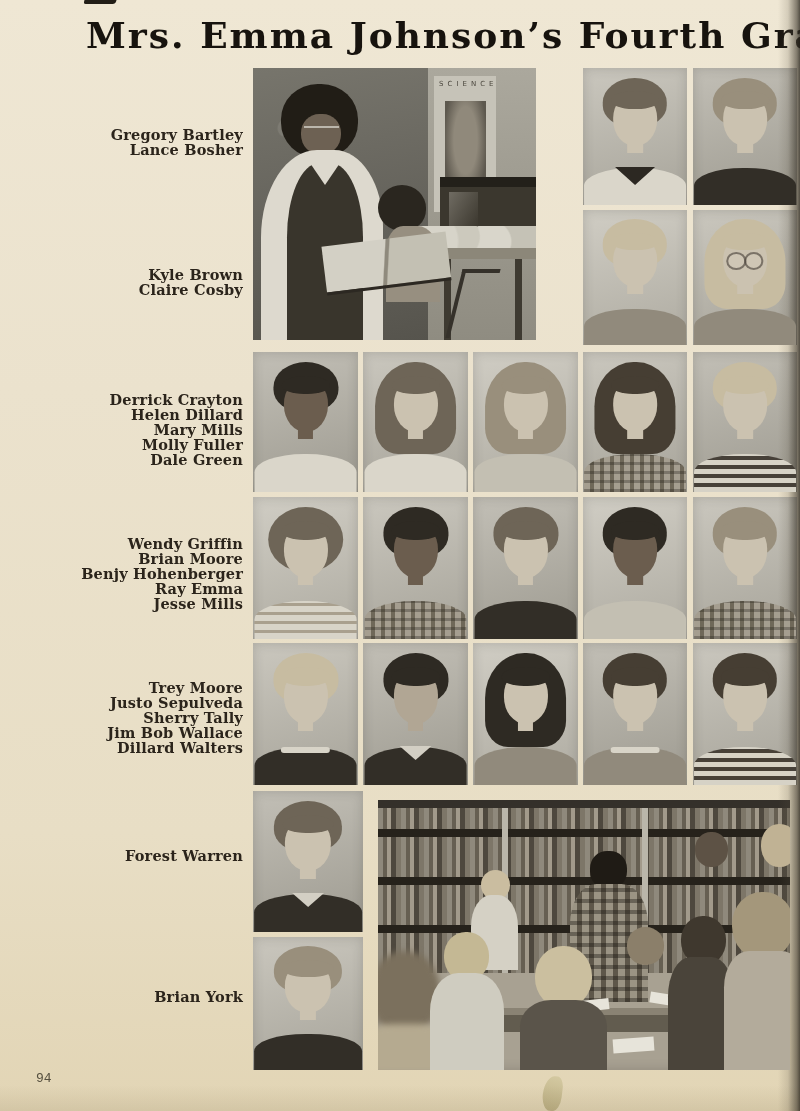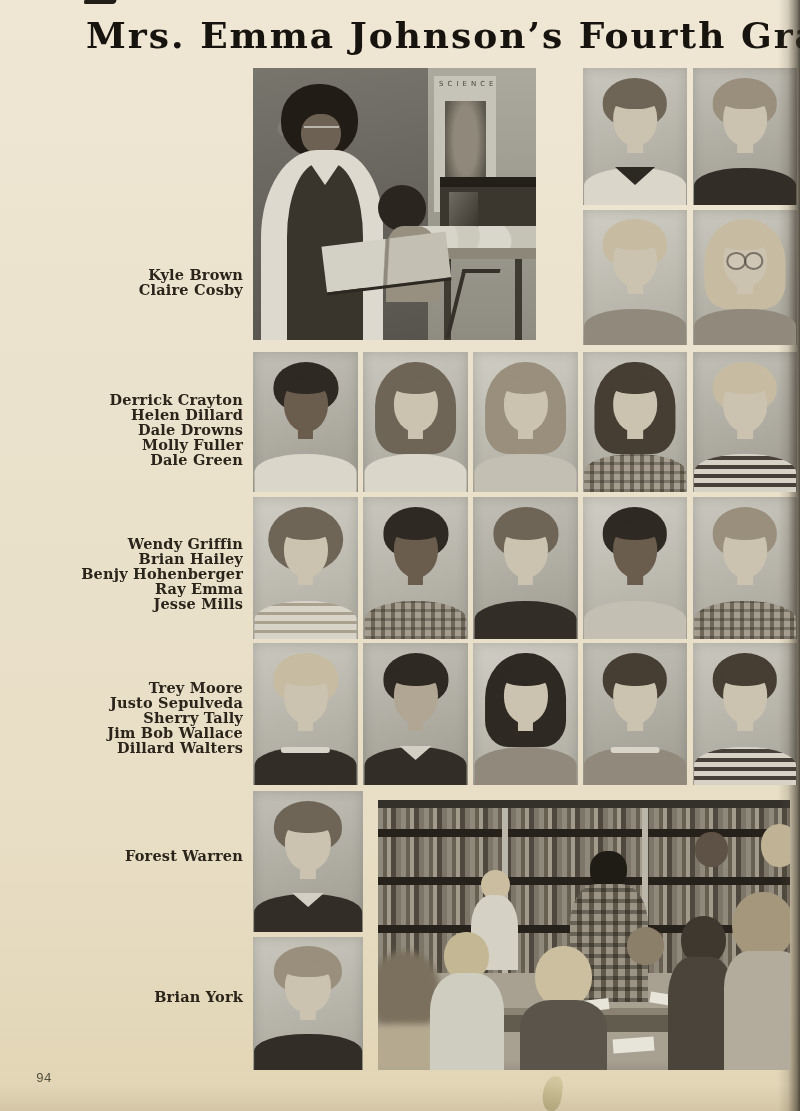--- a/index.html
+++ b/index.html
@@ -124,34 +124,38 @@
   .lib-back-head{left:77%;top:12%;width:8%;height:13%;background:#5d5245;border-radius:48%;z-index:3;}
 </style>
 </head>
 <body>
 
 <div id="page">
 
   <div class="mark-top"></div>
   <h1 class="title" style="margin:0">Mrs. Emma Johnson’s Fourth Grade</h1>
 
+  <div class="name-group" style="top:127px">
+    <div>Gregory Bartley</div>
+    <div>Lance Bosher</div>
+  </div>
   <div class="name-group" style="top:267px">
     <div>Kyle Brown</div>
     <div>Claire Cosby</div>
   </div>
   <div class="name-group" style="top:392px">
     <div>Derrick Crayton</div>
     <div>Helen Dillard</div>
-    <div>Dale Drowns</div>
+    <div>Mary Mills</div>
     <div>Molly Fuller</div>
     <div>Dale Green</div>
   </div>
   <div class="name-group" style="top:536px">
     <div>Wendy Griffin</div>
-    <div>Brian Hailey</div>
+    <div>Brian Moore</div>
     <div>Benjy Hohenberger</div>
     <div>Ray Emma</div>
     <div>Jesse Mills</div>
   </div>
   <div class="name-group" style="top:680px">
     <div>Trey Moore</div>
     <div>Justo Sepulveda</div>
     <div>Sherry Tally</div>
     <div>Jim Bob Wallace</div>
     <div>Dillard Walters</div>

